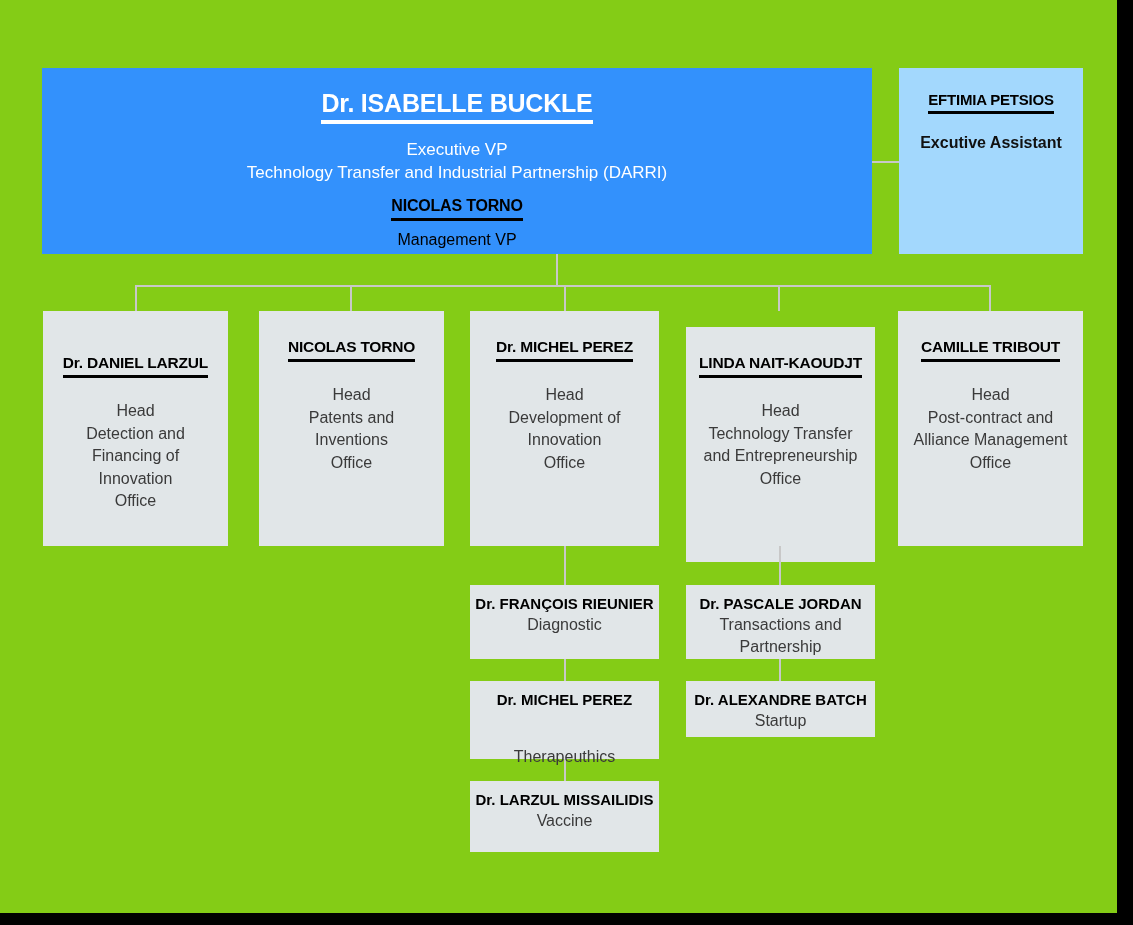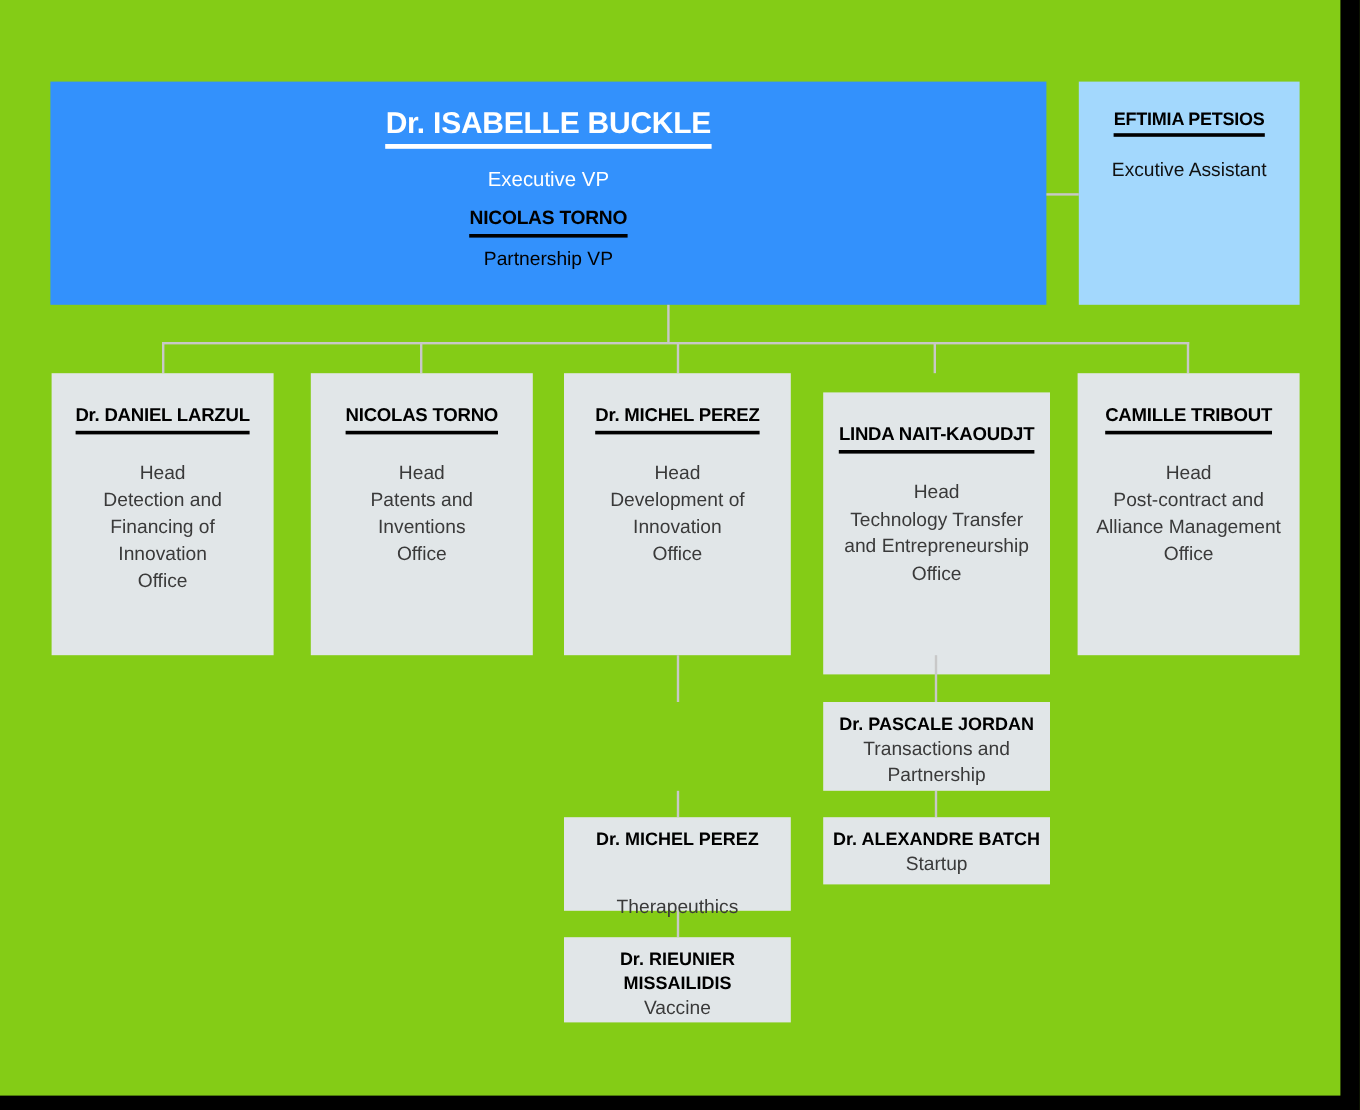--- a/index.html
+++ b/index.html
@@ -82,21 +82,21 @@
     font-size: 15px;
     line-height: 19px;
     color: #000000;
     border-bottom-color: #000000;
     border-bottom-width: 3px;
   }
   .assist-role {
     font-size: 16px;
     line-height: 22px;
     color: #111111;
-    font-weight: normal;
+    font-weight: bold;
   }
   .dept-name {
     font-size: 15.5px;
     line-height: 20px;
     color: #000000;
     border-bottom-color: #000000;
     border-bottom-width: 3px;
   }
   .dept-role {
     font-size: 16px;
@@ -125,44 +125,45 @@
 <body>
 
 <div id="chart-root">
   <div id="canvas">
 
     <div class="node node-root" style="left:42px; top:68px; width:830px; height:186px; padding-top:20px;">
       <div>
         <span class="name name-ul root-name">Dr. ISABELLE BUCKLE</span>
       </div>
       <div class="root-role" style="margin-top:14px;">Executive VP</div>
+      <div class="root-role">Technology Transfer and Industrial Partnership (DARRI)</div>
       <div style="margin-top:12px;">
         <span class="name name-ul root-name2">NICOLAS TORNO</span>
       </div>
-      <div class="root-role2" style="margin-top:8px;">Partnership VP</div>
+      <div class="root-role2" style="margin-top:8px;">Management VP</div>
     </div>
 
     <div class="node node-assistant" style="left:899px; top:68px; width:184px; height:186px; padding-top:22px;">
       <div>
         <span class="name name-ul assist-name">EFTIMIA PETSIOS</span>
       </div>
       <div class="assist-role" style="margin-top:18px;">Excutive Assistant</div>
     </div>
 
     <div class="connector" style="left:872px; top:161px; width:27px; height:2px;"></div>
 
     <div class="connector" style="left:556px; top:254px; width:2px; height:31px;"></div>
     <div class="connector" style="left:135px; top:285px; width:856px; height:2px;"></div>
     <div class="connector" style="left:135px; top:285px; width:2px; height:26px;"></div>
     <div class="connector" style="left:350px; top:285px; width:2px; height:26px;"></div>
     <div class="connector" style="left:564px; top:285px; width:2px; height:26px;"></div>
     <div class="connector" style="left:778px; top:285px; width:2px; height:26px;"></div>
     <div class="connector" style="left:989px; top:285px; width:2px; height:26px;"></div>
 
-    <div class="node node-dept" style="left:43px; top:311px; width:185px; height:235px; padding-top:26px;">
+    <div class="node node-dept" style="left:43px; top:311px; width:185px; height:235px; padding-top:42px;">
       <div>
         <span class="name name-ul dept-name">Dr. DANIEL LARZUL</span>
       </div>
       <div class="dept-role" style="margin-top:22px; white-space:pre-line;">Head
 Detection and
 Financing of
 Innovation
 Office</div>
     </div>
 
@@ -203,28 +204,32 @@
       <div class="dept-role" style="margin-top:22px; white-space:pre-line;">Head
 Post-contract and
 Alliance Management
 Office</div>
     </div>
 
     <div class="connector" style="left:564px; top:546px; width:2px; height:39px;"></div>
     <div class="connector" style="left:564px; top:659px; width:2px; height:22px;"></div>
     <div class="connector" style="left:564px; top:759px; width:2px; height:22px;"></div>
 
+    <div class="node node-sub" style="left:470px; top:585px; width:189px; height:74px; padding-top:9px;">
+      <div class="sub-name">Dr. FRANÇOIS RIEUNIER</div>
+      <div class="sub-role" style="white-space:pre-line;">Diagnostic</div>
+    </div>
 
     <div class="node node-sub" style="left:470px; top:681px; width:189px; height:78px; padding-top:9px;">
       <div class="sub-name">Dr. MICHEL PEREZ</div>
       <div class="sub-role" style="white-space:pre-line;margin-top:36px;">Therapeuthics</div>
     </div>
 
     <div class="node node-sub" style="left:470px; top:781px; width:189px; height:71px; padding-top:9px;">
-      <div class="sub-name">Dr. RIEUNIER MISSAILIDIS</div>
+      <div class="sub-name">Dr. LARZUL MISSAILIDIS</div>
       <div class="sub-role" style="white-space:pre-line;">Vaccine</div>
     </div>
 
     <div class="connector" style="left:779px; top:546px; width:2px; height:39px;"></div>
     <div class="connector" style="left:779px; top:659px; width:2px; height:22px;"></div>
 
     <div class="node node-sub" style="left:686px; top:585px; width:189px; height:74px; padding-top:9px;">
       <div class="sub-name">Dr. PASCALE JORDAN</div>
       <div class="sub-role" style="white-space:pre-line;">Transactions and
 Partnership</div>

